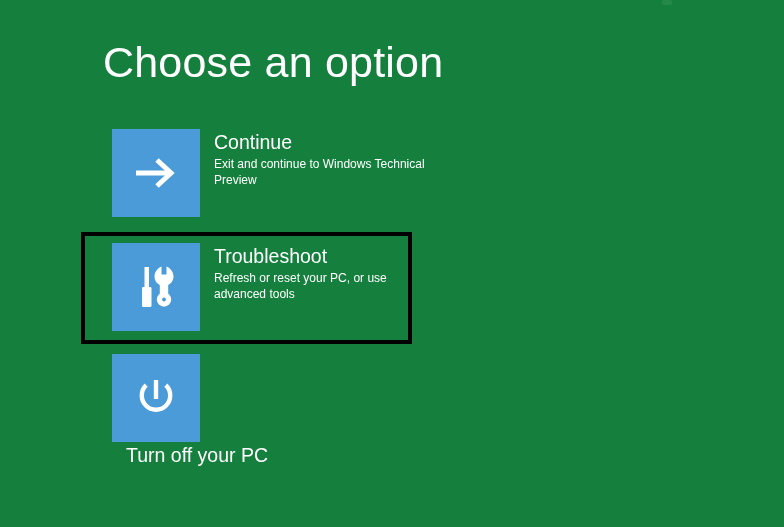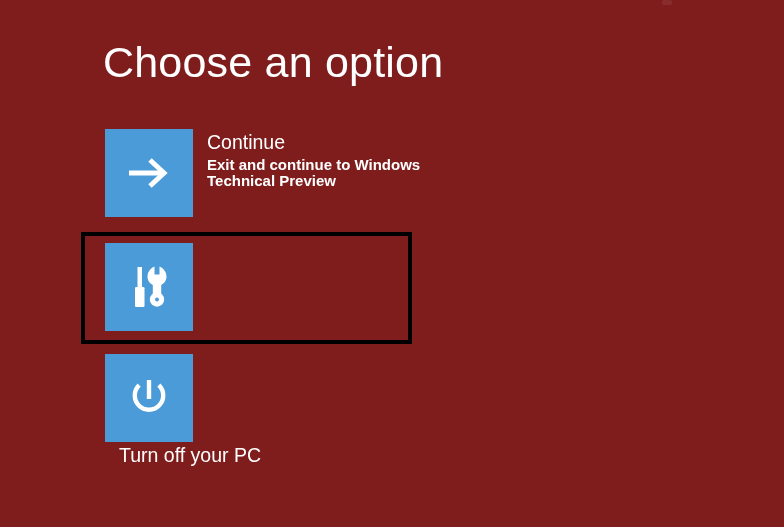--- a/index.html
+++ b/index.html
@@ -13,21 +13,21 @@
     overflow: hidden;
     background: #1f63b4;
     font-family: "Liberation Sans", sans-serif;
     -webkit-font-smoothing: antialiased;
   }
 
   .screen {
     position: relative;
     width: 784px;
     height: 527px;
-    background: #7f1d1d;
+    background: #15803d;
   }
 
   
   .top-artifact {
     position: absolute;
     left: 662px;
     top: 0px;
     width: 10px;
     height: 5px;
     background: rgba(255,255,255,0.07);
@@ -42,21 +42,21 @@
     font-size: 43px;
     font-weight: 300;
     line-height: 1.05;
     letter-spacing: 0.2px;
     color: #ffffff;
     white-space: nowrap;
   }
 
   .options {
     position: absolute;
-    left: 0;
+    left: 7px;
     top: 0;
     width: 668px;
     height: 527px;
   }
 
   .option-row {
     position: absolute;
     left: 105px;
     display: flex;
     align-items: flex-start;
@@ -86,22 +86,22 @@
   .option-title {
     font-size: 19.5px;
     font-weight: 300;
     line-height: 24px;
     color: #ffffff;
     white-space: nowrap;
   }
 
   .option-desc {
     margin-top: 3px;
-    font-size: 15px;
-    font-weight: 700;
+    font-size: 12px;
+    font-weight: 400;
     line-height: 15.5px;
     color: #ffffff;
   }
 
   
   .focus-ring {
     position: absolute;
     left: 81px;
     top: 232px;
     width: 331px;
@@ -152,20 +152,24 @@
             <path d="M34.5 5.5 L34.5 13.5 L31.5 13.5 L31.5 5.5
                      C27 7.5 24.5 11.5 24.5 15.5
                      C24.5 19.5 26.8 22.5 29.8 24 L29.8 38 L38.2 38 L38.2 24
                      C41.2 22.5 43.5 19.5 43.5 15.5
                      C43.5 11.5 41 7.5 36.5 5.5 L36.5 13.5 L34.5 13.5 Z" fill="#ffffff"></path>
             <circle cx="34" cy="38.5" r="7.2" fill="#ffffff"></circle>
             <circle cx="34" cy="38.5" r="1.9" fill="#4a9bd8"></circle>
           </svg>
         </span>
       </div>
+      <div class="option-text">
+        <div class="option-title">Troubleshoot</div>
+        <div class="option-desc">Refresh or reset your PC, or use advanced tools</div>
+      </div>
     </div>
 
     <div class="option-row row-2">
       <div class="option-tile">
         <span>
           <svg class="icon-svg" width="52" height="52" viewBox="0 0 52 52" aria-hidden="true">
             <path d="M26 8 L26 27" stroke="#ffffff" stroke-width="4.4" fill="none" stroke-linecap="butt"></path>
             <path d="M16.2 13.2 A14.2 14.2 0 1 0 35.8 13.2" stroke="#ffffff" stroke-width="4.4" fill="none" stroke-linecap="butt"></path>
           </svg>
         </span>

